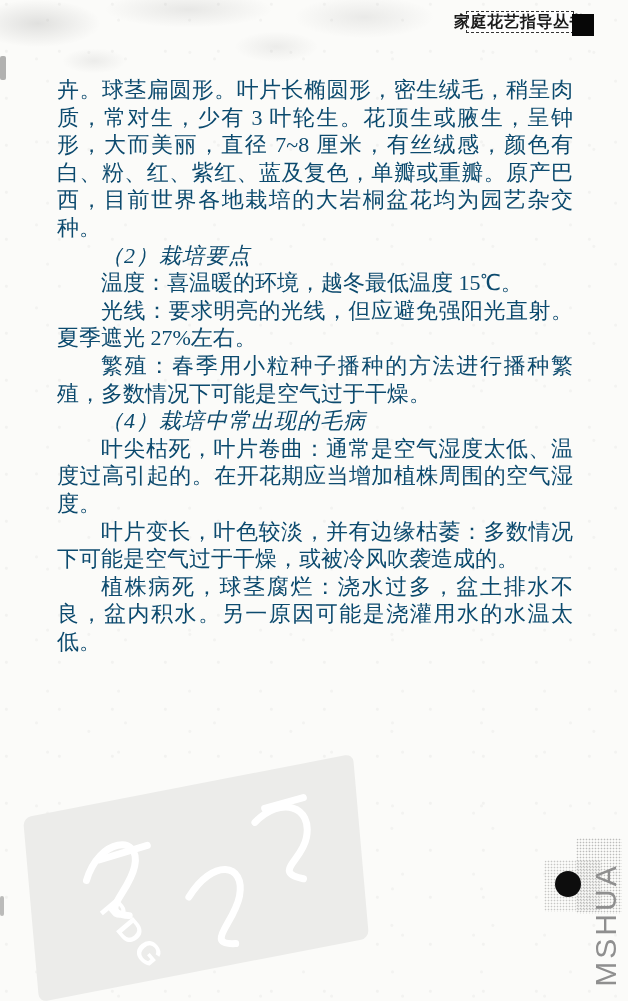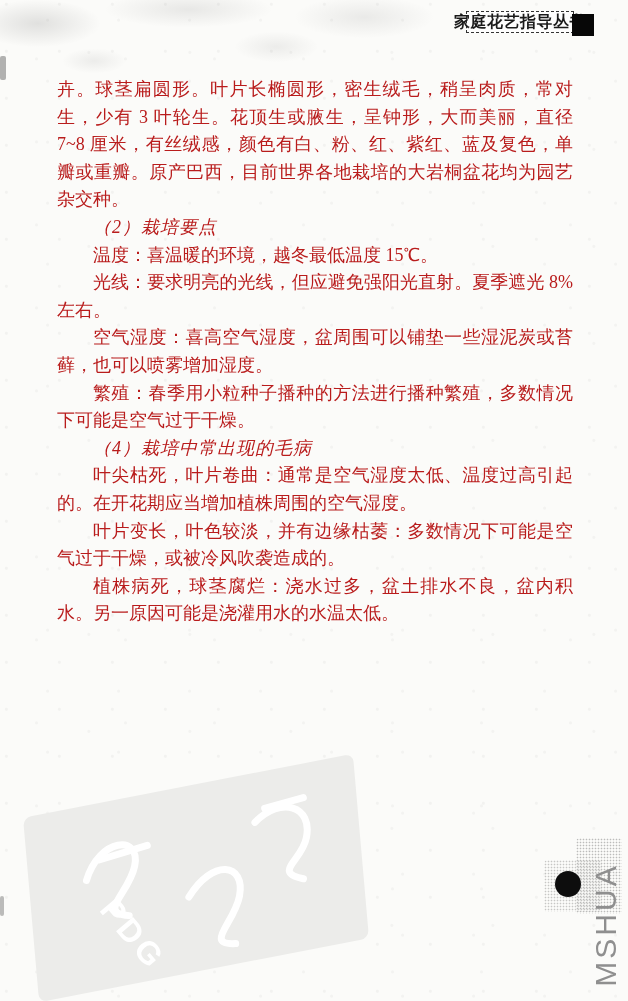--- a/index.html
+++ b/index.html
@@ -68,21 +68,21 @@
   .pdg {
     position:absolute; left:92px; top:916px; z-index:2;
     color:#ffffff; font-family:"Liberation Sans", sans-serif;
     font-size:32px; font-weight:bold; letter-spacing:4px;
     transform:rotate(50deg);
   }
 
   
   .textblock {
     position:absolute; left:57px; top:76px; width:516px; z-index:2;
-    font-size:18px; line-height:27.6px; color:#b91c1c;
+    font-size:22px; line-height:27.6px; color:#0c4a6e;
     text-align:justify;
   }
   .textblock p { margin:0; }
   .p-cont { text-indent:0; }
   .p-body { text-indent:2em; }
   .p-head { text-indent:2em; font-style:italic; letter-spacing:1px; }
 
   
   .smudge-v {
     position:absolute; left:576px; top:838px; width:46px; height:76px; z-index:1;
@@ -130,22 +130,21 @@
 
   <div class="header-label">
     <span>家庭花艺指导丛书</span>
   </div>
   <div class="header-square"></div>
 
   <div class="textblock">
     <p class="p-cont">卉。球茎扁圆形。叶片长椭圆形，密生绒毛，稍呈肉质，常对生，少有 3 叶轮生。花顶生或腋生，呈钟形，大而美丽，直径 7~8 厘米，有丝绒感，颜色有白、粉、红、紫红、蓝及复色，单瓣或重瓣。原产巴西，目前世界各地栽培的大岩桐盆花均为园艺杂交种。</p>
     <p class="p-head">（2）栽培要点</p>
     <p class="p-body">温度：喜温暖的环境，越冬最低温度 15℃。</p>
-    <p class="p-body">光线：要求明亮的光线，但应避免强阳光直射。夏季遮光 8%左右。</p>
-    <p class="p-body">空气湿度：喜高空气湿度，盆周围可以铺垫一些湿泥炭或苔藓，也可以喷雾增加湿度。</p>
+    <p class="p-body">光线：要求明亮的光线，但应避免强阳光直射。夏季遮光 27%左右。</p>
     <p class="p-body">繁殖：春季用小粒种子播种的方法进行播种繁殖，多数情况下可能是空气过于干燥。</p>
     <p class="p-head">（4）栽培中常出现的毛病</p>
     <p class="p-body">叶尖枯死，叶片卷曲：通常是空气湿度太低、温度过高引起的。在开花期应当增加植株周围的空气湿度。</p>
     <p class="p-body">叶片变长，叶色较淡，并有边缘枯萎：多数情况下可能是空气过于干燥，或被冷风吹袭造成的。</p>
     <p class="p-body">植株病死，球茎腐烂：浇水过多，盆土排水不良，盆内积水。另一原因可能是浇灌用水的水温太低。</p>
   </div>
 
   <div class="smudge-v"></div>
   <div class="smudge-h"></div>
   <div class="dot"></div>

